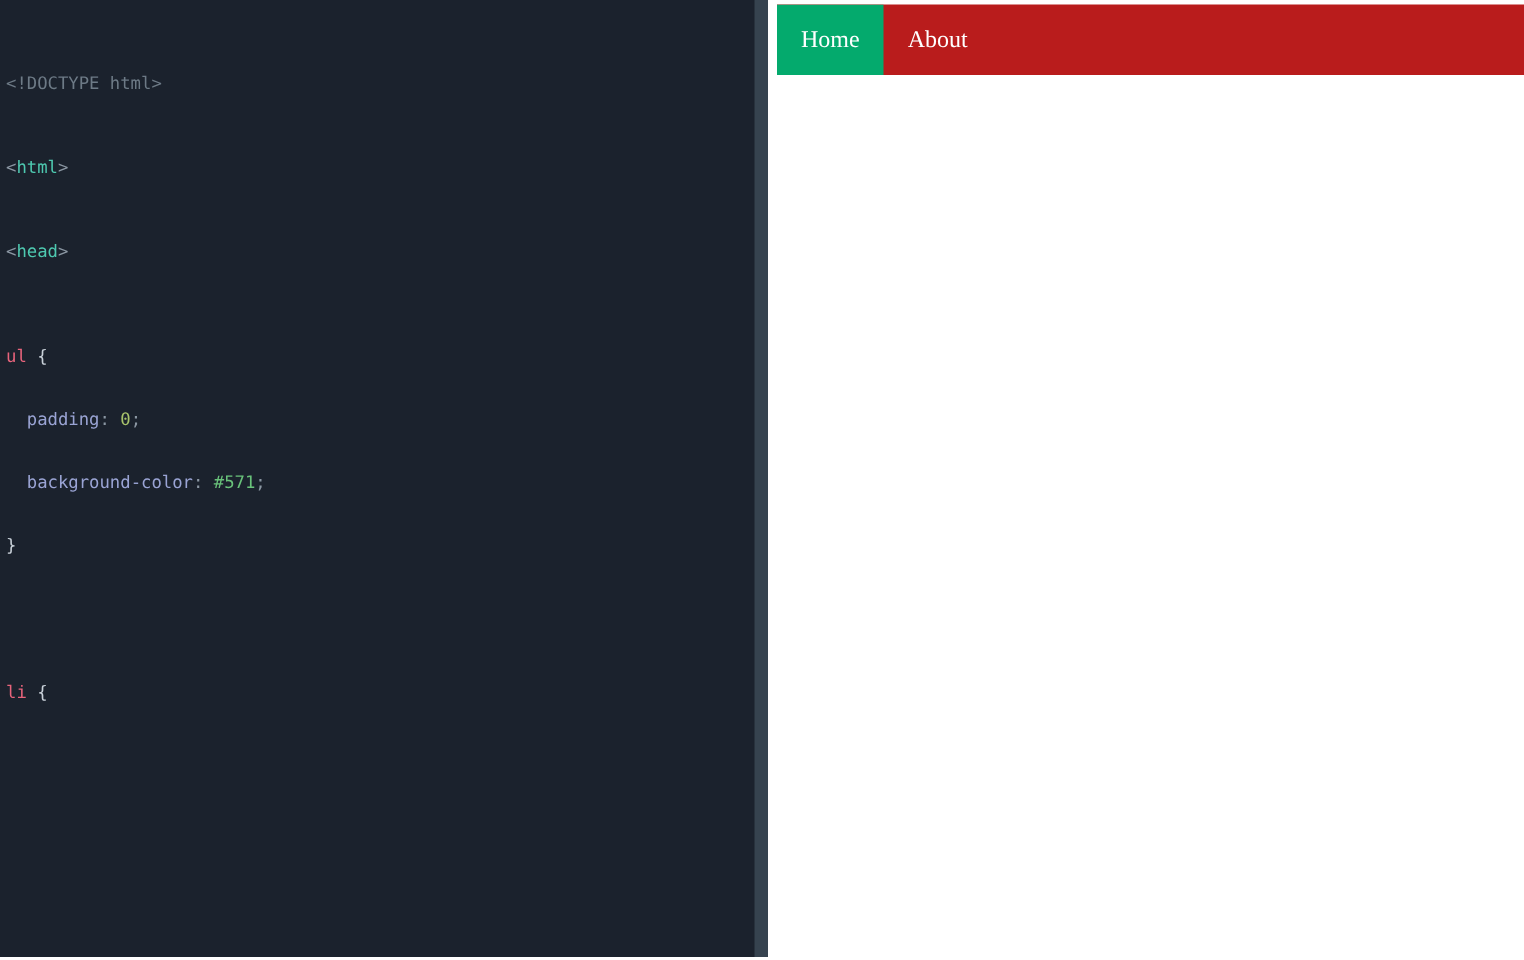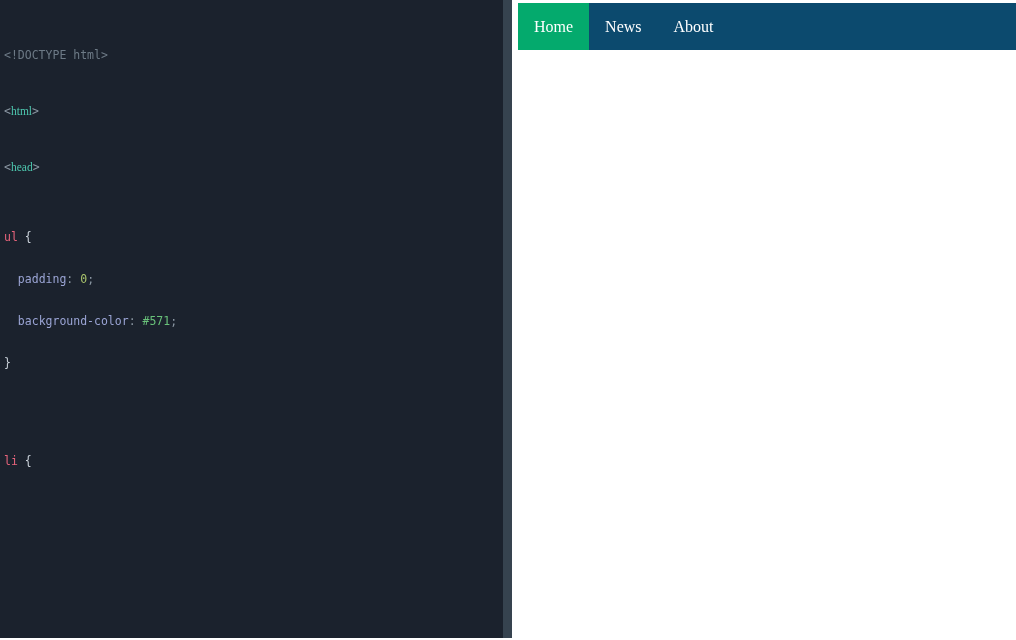--- a/index.html
+++ b/index.html
@@ -53,21 +53,21 @@
     right: 0;
     top: 0;
     width: 9px;
     height: 638px;
     background: #36434f;
   }
 
   
   .t-doctype  { color: #6d7a86; }
   .t-punct    { color: #8b97a3; }
-  .t-tag      { color: #4ec9b0; font-family: Liberation Serif, serif; }
+  .t-tag      { color: #4ec9b0; }
   .t-sel      { color: #e8647c; }
   .t-prop     { color: #9aa4d4; }
   .t-val      { color: #69c27a; }
   .t-num      { color: #a9c46c; }
   .t-brace    { color: #c9d1d9; }
 
   
   .preview-pane {
     position: absolute;
     left: 512px;
@@ -75,21 +75,21 @@
     width: 504px;
     height: 640px;
     background: #ffffff;
   }
   .nav-bar {
     position: absolute;
     left: 6px;
     top: 3px;
     right: 0;
     height: 47px;
-    background: #0c4a6e;
+    background: #b91c1c;
     overflow: hidden;
   }
   .nav-list {
     list-style-type: none;
     margin: 0;
     padding: 0;
     overflow: hidden;
     height: 47px;
   }
   .nav-item {
@@ -180,22 +180,19 @@
     <div class="editor-scrollbar"></div>
   </div>
 
   <div class="preview-pane">
     <div class="nav-bar">
       <ul class="nav-list">
         <li class="nav-item">
             <a class="nav-link active" href="#home">Home</a>
           </li>
         <li class="nav-item">
-            <a class="nav-link" href="#news">News</a>
-          </li>
-        <li class="nav-item">
             <a class="nav-link" href="#about">About</a>
           </li>
       </ul>
     </div>
   </div>
 
 </div>
 
 </body></html>

